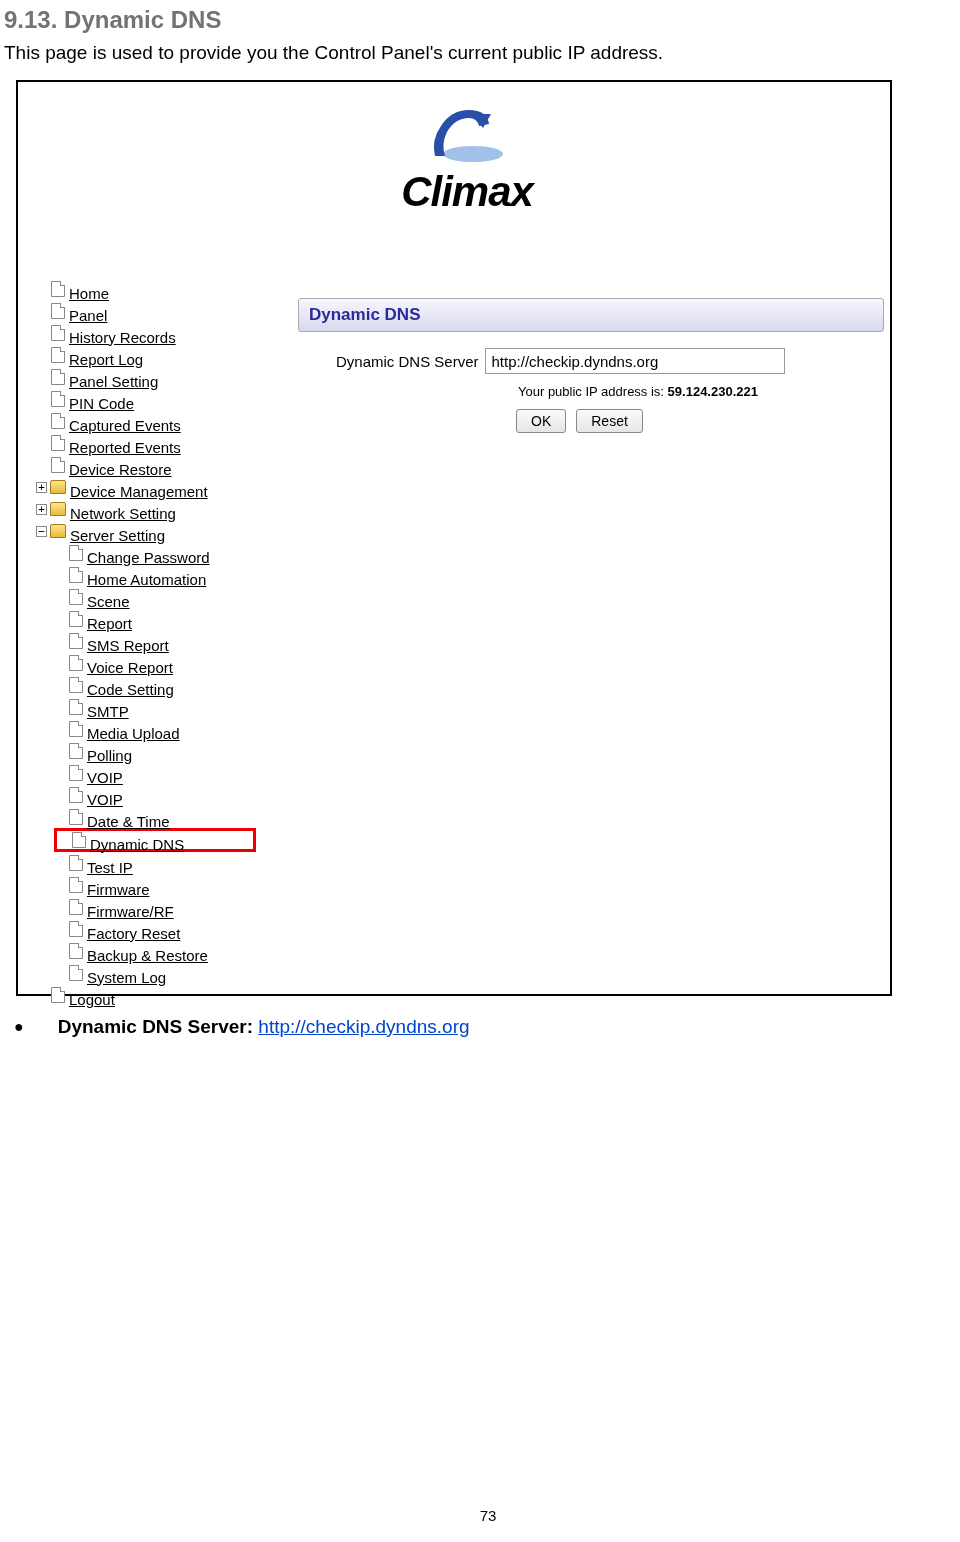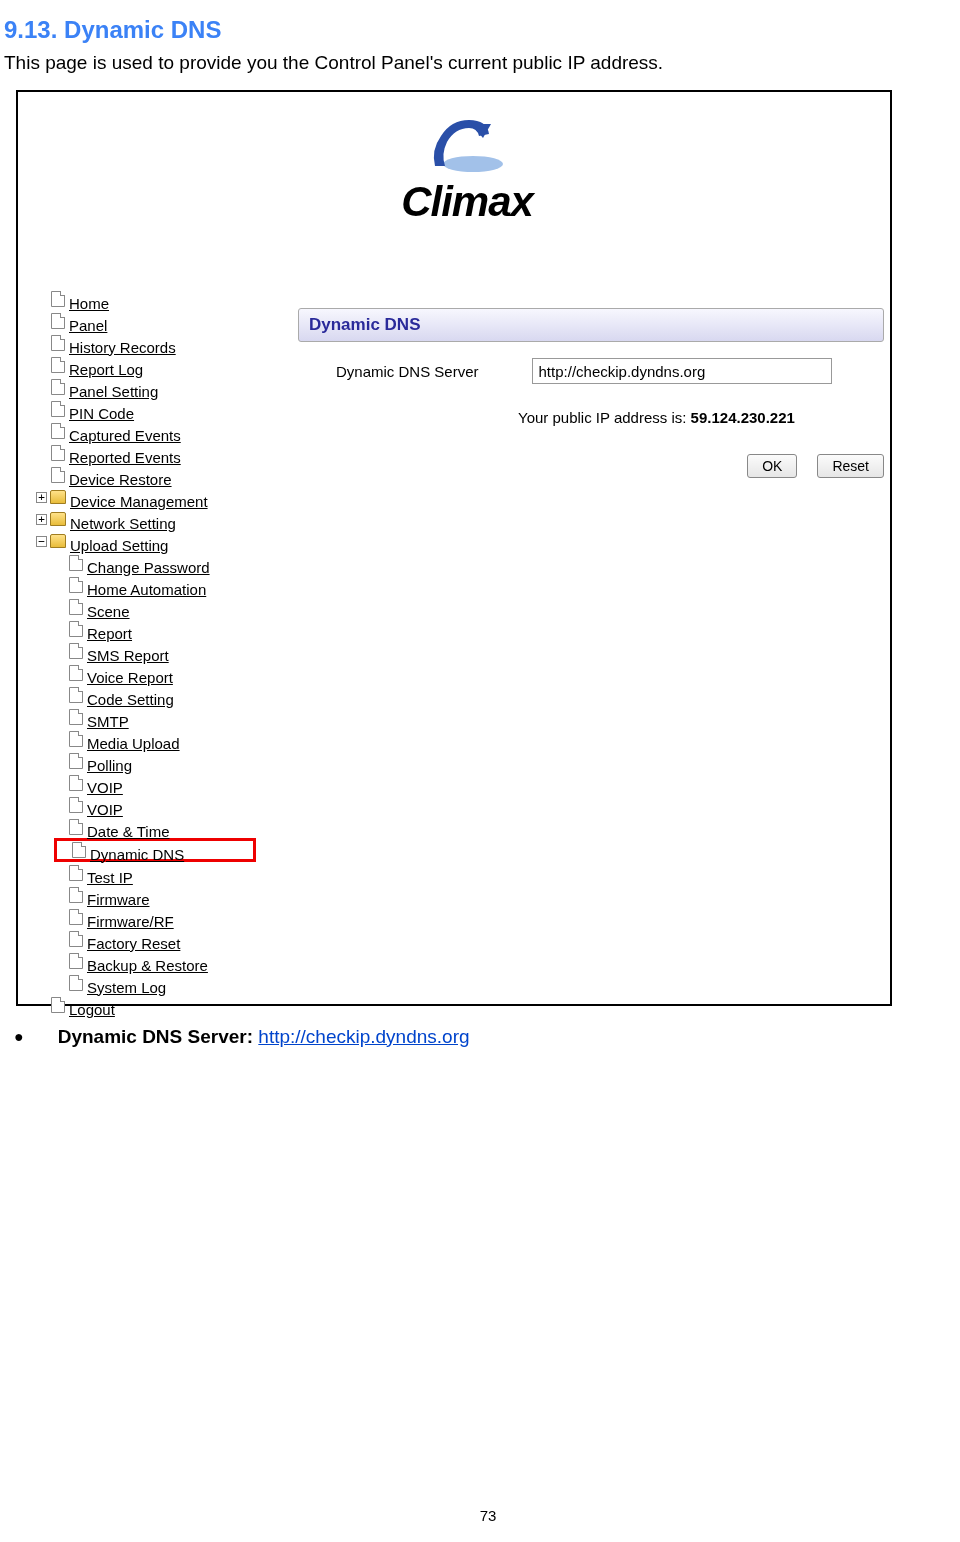--- a/index.html
+++ b/index.html
@@ -5,24 +5,24 @@
     * { box-sizing: border-box; margin: 0; padding: 0; }
     body {
       width: 960px;
       height: 1542px;
       font-family: Arial, sans-serif;
       background: #fff;
       font-size: 18px;
       color: #000;
     }
     .section-title {
-      color: #3b82f6;
+      color: #737373;
       font-size: 24px;
       font-weight: bold;
-      padding: 16px 4px 4px 4px;
+      padding: 6px 4px 4px 4px;
     }
     .intro {
       padding: 4px 4px 12px 4px;
       font-size: 19px;
     }
     .screenshot {
       border: 2px solid #000;
       margin: 4px 8px 20px 16px;
       width: 876px;
       height: 916px;
@@ -143,49 +143,47 @@
       padding: 6px 10px;
       width: 586px;
     }
     .form-row {
       display: flex;
       align-items: center;
       margin-top: 16px;
       padding-left: 38px;
       font-family: Tahoma, Arial, sans-serif;
       font-size: 15px;
-      gap: 47px;
     }
     .form-label {
       margin-right: 6px;
     }
     .text-input {
       font-family: Tahoma, Arial, sans-serif;
       font-size: 15px;
       border: 1px solid #999;
       background: #fff;
       padding: 3px 6px;
       width: 300px;
       height: 26px;
     }
     .ip-line {
       font-family: Tahoma, Arial, sans-serif;
-      font-size: 15px;
-      margin-top: 25px;
+      font-size: 13px;
+      margin-top: 10px;
       padding-left: 220px;
     }
     .ip-value {
       font-weight: bold;
     }
     .button-row {
-      margin-top: 28px;
+      margin-top: 10px;
       padding-left: 218px;
       display: flex;
-      gap: 20px;
-      justify-content: flex-end;
+      gap: 10px;
     }
     .btn {
       font-family: Tahoma, Arial, sans-serif;
       font-size: 14px;
       border: 1px solid #888;
       background: linear-gradient(#fbfbfb, #e6e6e6);
       border-radius: 3px;
       padding: 3px 14px;
       cursor: pointer;
     }
@@ -292,21 +290,21 @@
         <span class="tree-label">Device Management</span>
       </div>
     <div class="tree-item indent-1">
         <span class="expando">+</span>
         <span class="tree-folder-icon"></span>
         <span class="tree-label">Network Setting</span>
       </div>
     <div class="tree-item indent-1">
         <span class="expando">−</span>
         <span class="tree-folder-icon"></span>
-        <span class="tree-label">Upload Setting</span>
+        <span class="tree-label">Server Setting</span>
       </div>
 
     <div class="tree-item indent-2">
         <span class="no-expando"></span>
         <span class="tree-page-icon"></span>
         <span class="tree-label">Change Password</span>
       </div>
     <div class="tree-item indent-2">
         <span class="no-expando"></span>
         <span class="tree-page-icon"></span>

